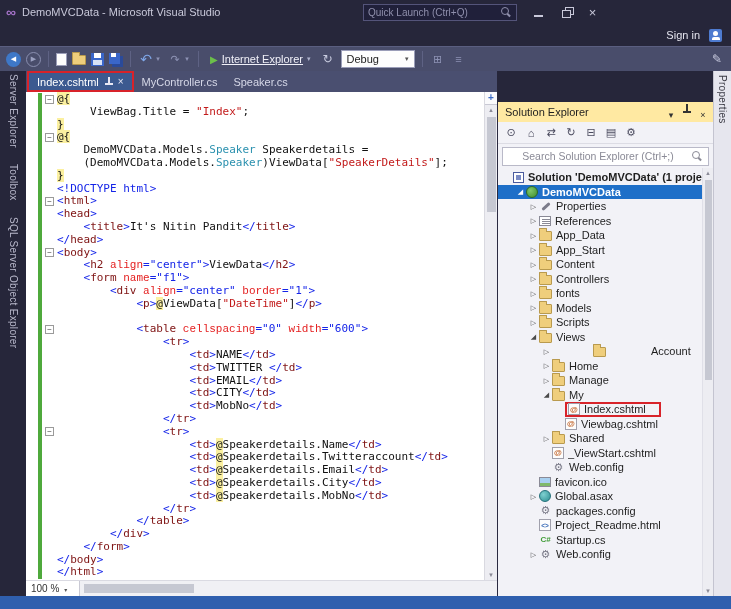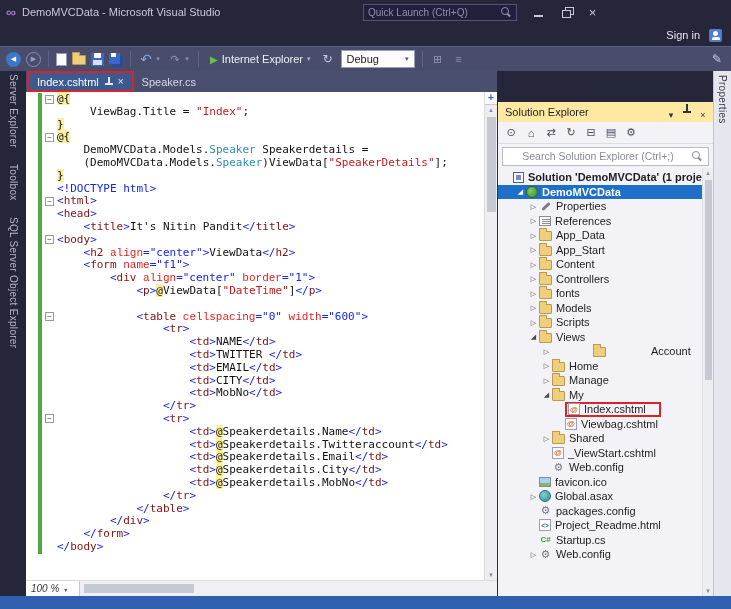--- a/index.html
+++ b/index.html
@@ -46,21 +46,21 @@
 .shape-newfile{width:11px;height:13px;background:#FDFDFD;border:1px solid #9A9DB8;}
 .shape-openfolder,.ic-folder{position:relative;width:14px;height:10px;background:#EFCE7C;border:1px solid #B99A4E;border-radius:1px;margin-top:2px;}
 .shape-openfolder::before,.ic-folder::before{content:"";position:absolute;left:-1px;top:-4px;width:6px;height:3px;background:#EFCE7C;border:1px solid #B99A4E;border-bottom:none;border-radius:1px 1px 0 0;}
 .shape-save{width:13px;height:13px;background:#3A66C9;position:relative;}
 .shape-save::before{content:"";position:absolute;left:3px;top:0;width:7px;height:5px;background:#fff;}
 .shape-save::after{content:"";position:absolute;left:2px;top:7px;width:9px;height:5px;background:#D8E2F5;}
 .shape-saveall{width:11px;height:11px;background:#3A66C9;box-shadow:3px 3px 0 0 #2A4A9A;margin:0 3px 2px 0;position:relative;}
 .shape-saveall::before{content:"";position:absolute;left:2px;top:0;width:5px;height:4px;background:#fff;}
 .tb-run{display:flex;align-items:center;gap:4px;padding:0 4px;flex:none;}
 .tb-play{color:#6CC04A;font-size:10px;}
-.tb-run-label{color:#F0F0F8;}
+.tb-run-label{color:#F0F0F8;text-decoration:underline;}
 .tb-caret{font-size:7px;color:#AEB2CC;}
 .tb-select{display:flex;align-items:center;background:#FDFDFD;border:1px solid #9A9DB8;height:18px;width:74px;padding:0 5px;color:#222;flex:none;}
 .tb-select .tb-caret{margin-left:auto;color:#555;}
 
 
 .leftstrip{position:absolute;left:0;top:71px;width:26px;bottom:13px;background:var(--title-bar);display:flex;flex-direction:column;align-items:center;padding-top:3px;gap:16px;}
 .vtab{writing-mode:vertical-rl;font-size:10px;color:#B9B9CC;letter-spacing:.3px;white-space:nowrap;}
 .rightstrip{position:absolute;left:713px;top:71px;width:18px;bottom:13px;background:#E6E6EE;border-left:1px solid #C4C4D0;display:flex;flex-direction:column;align-items:center;padding-top:4px;}
 .rightstrip .vtab{color:#3A3A44;}
 
@@ -91,21 +91,21 @@
 .tk-y{color:#2B91AF;}
 .tk-r{background:var(--razor-highlight);color:#111;}
 .vscroll{position:absolute;right:0;top:0;bottom:0;width:13px;background:#EDEDF2;border-left:1px solid #D9D9E0;}
 .vs-split{position:absolute;top:0;left:0;right:0;height:13px;background:#FAFAFC;border-bottom:1px solid #C9C9D4;color:#3A6BC6;font-size:10px;line-height:12px;text-align:center;font-weight:bold;}
 .vs-split::before{content:"+";}
 .vs-up{position:absolute;top:15px;left:0;right:0;text-align:center;font-size:6px;color:#8A8A96;}
 .vs-up::before{content:"▲";}
 .vs-thumb{position:absolute;top:25px;left:2px;width:9px;height:95px;background:#C6C8D2;}
 .vs-down{position:absolute;bottom:2px;left:0;right:0;text-align:center;font-size:6px;color:#8A8A96;}
 .vs-down::before{content:"▼";}
-.bottomrow{height:16px;flex:none;display:flex;align-items:center;background:#F0F0F4;border-top:1px solid #DADAE2;font-style:italic;}
+.bottomrow{height:16px;flex:none;display:flex;align-items:center;background:#F0F0F4;border-top:1px solid #DADAE2;}
 .zoom{display:flex;align-items:center;height:100%;background:#fff;border-right:1px solid #C9C9D4;padding:0 5px;font-size:10px;color:#333;gap:5px;width:54px;flex:none;}
 .caret-d::before{content:"▾";font-size:6px;color:#555;}
 .hscroll{flex:1;position:relative;height:100%;}
 .h-thumb{position:absolute;left:4px;top:3px;width:110px;height:9px;background:#C6C8D2;}
 
 
 .sepanel{position:absolute;left:497px;top:71px;width:216px;bottom:13px;background:var(--panel-bg);border-left:1px solid #2A2A40;display:flex;flex-direction:column;margin-top:31px;}
 .se-header{height:20px;background:var(--solution-header);display:flex;align-items:center;padding:0 2px 0 7px;color:#1E1E1E;flex:none;}
 .se-title{flex:1;}
 .se-hic{width:16px;text-align:center;font-size:9px;color:#333;display:inline-flex;align-items:center;justify-content:center;height:16px;}
@@ -218,36 +218,40 @@
 <div class="editor">
   <div class="tabrow" id="doc-tabs">
       <div class="tab-ann">
         <div class="dtab active">
           <span class="dtab-label">Index.cshtml</span>
           <span class="pin-icon"></span>
           <span class="dtab-close">×</span>
         </div>
       </div>
       <div class="dtab">
+        <span class="dtab-label">MyController.cs</span>
+      </div>
+      <div class="dtab">
         <span class="dtab-label">Speaker.cs</span>
       </div>
     </div>
   <div class="codewrap">
     <div class="code-lines" id="code-lines">
         <div class="code-line"><span class="gutter"></span><span class="cbar"></span><span class="fold"><span class="fold-box">−</span></span><span class="code-text"><span class="tk-r">@{</span></span></div>
         <div class="code-line"><span class="gutter"></span><span class="cbar"></span><span class="fold"></span><span class="code-text"><span class="tk-p">     ViewBag.Title = </span><span class="tk-s">"Index"</span><span class="tk-p">;</span></span></div>
         <div class="code-line"><span class="gutter"></span><span class="cbar"></span><span class="fold"></span><span class="code-text"><span class="tk-r">}</span></span></div>
         <div class="code-line"><span class="gutter"></span><span class="cbar"></span><span class="fold"><span class="fold-box">−</span></span><span class="code-text"><span class="tk-r">@{</span></span></div>
         <div class="code-line"><span class="gutter"></span><span class="cbar"></span><span class="fold"></span><span class="code-text"><span class="tk-p">    DemoMVCData.Models.</span><span class="tk-y">Speaker</span><span class="tk-p"> Speakerdetails =</span></span></div>
         <div class="code-line"><span class="gutter"></span><span class="cbar"></span><span class="fold"></span><span class="code-text"><span class="tk-p">    (DemoMVCData.Models.</span><span class="tk-y">Speaker</span><span class="tk-p">)ViewData[</span><span class="tk-s">"SpeakerDetails"</span><span class="tk-p">];</span></span></div>
         <div class="code-line"><span class="gutter"></span><span class="cbar"></span><span class="fold"></span><span class="code-text"><span class="tk-r">}</span></span></div>
         <div class="code-line"><span class="gutter"></span><span class="cbar"></span><span class="fold"></span><span class="code-text"><span class="tk-d">&lt;!DOCTYPE html&gt;</span></span></div>
         <div class="code-line"><span class="gutter"></span><span class="cbar"></span><span class="fold"><span class="fold-box">−</span></span><span class="code-text"><span class="tk-d">&lt;</span><span class="tk-e">html</span><span class="tk-d">&gt;</span></span></div>
         <div class="code-line"><span class="gutter"></span><span class="cbar"></span><span class="fold"></span><span class="code-text"><span class="tk-d">&lt;</span><span class="tk-e">head</span><span class="tk-d">&gt;</span></span></div>
         <div class="code-line"><span class="gutter"></span><span class="cbar"></span><span class="fold"></span><span class="code-text"><span class="tk-p">    </span><span class="tk-d">&lt;</span><span class="tk-e">title</span><span class="tk-d">&gt;</span><span class="tk-p">It's Nitin Pandit</span><span class="tk-d">&lt;/</span><span class="tk-e">title</span><span class="tk-d">&gt;</span></span></div>
+        <div class="code-line"><span class="gutter"></span><span class="cbar"></span><span class="fold"></span><span class="code-text"><span class="tk-d">&lt;/</span><span class="tk-e">head</span><span class="tk-d">&gt;</span></span></div>
         <div class="code-line"><span class="gutter"></span><span class="cbar"></span><span class="fold"><span class="fold-box">−</span></span><span class="code-text"><span class="tk-d">&lt;</span><span class="tk-e">body</span><span class="tk-d">&gt;</span></span></div>
         <div class="code-line"><span class="gutter"></span><span class="cbar"></span><span class="fold"></span><span class="code-text"><span class="tk-p">    </span><span class="tk-d">&lt;</span><span class="tk-e">h2</span><span class="tk-p"> </span><span class="tk-a">align</span><span class="tk-d">=</span><span class="tk-v">"center"</span><span class="tk-d">&gt;</span><span class="tk-p">ViewData</span><span class="tk-d">&lt;/</span><span class="tk-e">h2</span><span class="tk-d">&gt;</span></span></div>
         <div class="code-line"><span class="gutter"></span><span class="cbar"></span><span class="fold"></span><span class="code-text"><span class="tk-p">    </span><span class="tk-d">&lt;</span><span class="tk-e">form</span><span class="tk-p"> </span><span class="tk-a">name</span><span class="tk-d">=</span><span class="tk-v">"f1"</span><span class="tk-d">&gt;</span></span></div>
         <div class="code-line"><span class="gutter"></span><span class="cbar"></span><span class="fold"></span><span class="code-text"><span class="tk-p">        </span><span class="tk-d">&lt;</span><span class="tk-e">div</span><span class="tk-p"> </span><span class="tk-a">align</span><span class="tk-d">=</span><span class="tk-v">"center"</span><span class="tk-p"> </span><span class="tk-a">border</span><span class="tk-d">=</span><span class="tk-v">"1"</span><span class="tk-d">&gt;</span></span></div>
         <div class="code-line"><span class="gutter"></span><span class="cbar"></span><span class="fold"></span><span class="code-text"><span class="tk-p">            </span><span class="tk-d">&lt;</span><span class="tk-e">p</span><span class="tk-d">&gt;</span><span class="tk-r">@</span><span class="tk-p">ViewData[</span><span class="tk-s">"DateTime"</span><span class="tk-p">]</span><span class="tk-d">&lt;/</span><span class="tk-e">p</span><span class="tk-d">&gt;</span></span></div>
         <div class="code-line"><span class="gutter"></span><span class="cbar"></span><span class="fold"></span><span class="code-text"></span></div>
         <div class="code-line"><span class="gutter"></span><span class="cbar"></span><span class="fold"><span class="fold-box">−</span></span><span class="code-text"><span class="tk-p">            </span><span class="tk-d">&lt;</span><span class="tk-e">table</span><span class="tk-p"> </span><span class="tk-a">cellspacing</span><span class="tk-d">=</span><span class="tk-v">"0"</span><span class="tk-p"> </span><span class="tk-a">width</span><span class="tk-d">=</span><span class="tk-v">"600"</span><span class="tk-d">&gt;</span></span></div>
         <div class="code-line"><span class="gutter"></span><span class="cbar"></span><span class="fold"></span><span class="code-text"><span class="tk-p">                </span><span class="tk-d">&lt;</span><span class="tk-e">tr</span><span class="tk-d">&gt;</span></span></div>
         <div class="code-line"><span class="gutter"></span><span class="cbar"></span><span class="fold"></span><span class="code-text"><span class="tk-p">                    </span><span class="tk-d">&lt;</span><span class="tk-e">td</span><span class="tk-d">&gt;</span><span class="tk-p">NAME</span><span class="tk-d">&lt;/</span><span class="tk-e">td</span><span class="tk-d">&gt;</span></span></div>
         <div class="code-line"><span class="gutter"></span><span class="cbar"></span><span class="fold"></span><span class="code-text"><span class="tk-p">                    </span><span class="tk-d">&lt;</span><span class="tk-e">td</span><span class="tk-d">&gt;</span><span class="tk-p">TWITTER </span><span class="tk-d">&lt;/</span><span class="tk-e">td</span><span class="tk-d">&gt;</span></span></div>
@@ -259,20 +263,21 @@
         <div class="code-line"><span class="gutter"></span><span class="cbar"></span><span class="fold"></span><span class="code-text"><span class="tk-p">                    </span><span class="tk-d">&lt;</span><span class="tk-e">td</span><span class="tk-d">&gt;</span><span class="tk-r">@</span><span class="tk-p">Speakerdetails.Name</span><span class="tk-d">&lt;/</span><span class="tk-e">td</span><span class="tk-d">&gt;</span></span></div>
         <div class="code-line"><span class="gutter"></span><span class="cbar"></span><span class="fold"></span><span class="code-text"><span class="tk-p">                    </span><span class="tk-d">&lt;</span><span class="tk-e">td</span><span class="tk-d">&gt;</span><span class="tk-r">@</span><span class="tk-p">Speakerdetails.Twitteraccount</span><span class="tk-d">&lt;/</span><span class="tk-e">td</span><span class="tk-d">&gt;</span></span></div>
         <div class="code-line"><span class="gutter"></span><span class="cbar"></span><span class="fold"></span><span class="code-text"><span class="tk-p">                    </span><span class="tk-d">&lt;</span><span class="tk-e">td</span><span class="tk-d">&gt;</span><span class="tk-r">@</span><span class="tk-p">Speakerdetails.Email</span><span class="tk-d">&lt;/</span><span class="tk-e">td</span><span class="tk-d">&gt;</span></span></div>
         <div class="code-line"><span class="gutter"></span><span class="cbar"></span><span class="fold"></span><span class="code-text"><span class="tk-p">                    </span><span class="tk-d">&lt;</span><span class="tk-e">td</span><span class="tk-d">&gt;</span><span class="tk-r">@</span><span class="tk-p">Speakerdetails.City</span><span class="tk-d">&lt;/</span><span class="tk-e">td</span><span class="tk-d">&gt;</span></span></div>
         <div class="code-line"><span class="gutter"></span><span class="cbar"></span><span class="fold"></span><span class="code-text"><span class="tk-p">                    </span><span class="tk-d">&lt;</span><span class="tk-e">td</span><span class="tk-d">&gt;</span><span class="tk-r">@</span><span class="tk-p">Speakerdetails.MobNo</span><span class="tk-d">&lt;/</span><span class="tk-e">td</span><span class="tk-d">&gt;</span></span></div>
         <div class="code-line"><span class="gutter"></span><span class="cbar"></span><span class="fold"></span><span class="code-text"><span class="tk-p">                </span><span class="tk-d">&lt;/</span><span class="tk-e">tr</span><span class="tk-d">&gt;</span></span></div>
         <div class="code-line"><span class="gutter"></span><span class="cbar"></span><span class="fold"></span><span class="code-text"><span class="tk-p">            </span><span class="tk-d">&lt;/</span><span class="tk-e">table</span><span class="tk-d">&gt;</span></span></div>
         <div class="code-line"><span class="gutter"></span><span class="cbar"></span><span class="fold"></span><span class="code-text"><span class="tk-p">        </span><span class="tk-d">&lt;/</span><span class="tk-e">div</span><span class="tk-d">&gt;</span></span></div>
         <div class="code-line"><span class="gutter"></span><span class="cbar"></span><span class="fold"></span><span class="code-text"><span class="tk-p">    </span><span class="tk-d">&lt;/</span><span class="tk-e">form</span><span class="tk-d">&gt;</span></span></div>
         <div class="code-line"><span class="gutter"></span><span class="cbar"></span><span class="fold"></span><span class="code-text"><span class="tk-d">&lt;/</span><span class="tk-e">body</span><span class="tk-d">&gt;</span></span></div>
+        <div class="code-line"><span class="gutter"></span><span class="cbar"></span><span class="fold"></span><span class="code-text"><span class="tk-d">&lt;/</span><span class="tk-e">html</span><span class="tk-d">&gt;</span></span></div>
       </div>
     <div class="vscroll">
       <div class="vs-split"></div>
       <div class="vs-up"></div>
       <div class="vs-thumb"></div>
       <div class="vs-down"></div>
     </div>
   </div>
   <div class="bottomrow">
     <div class="zoom">

